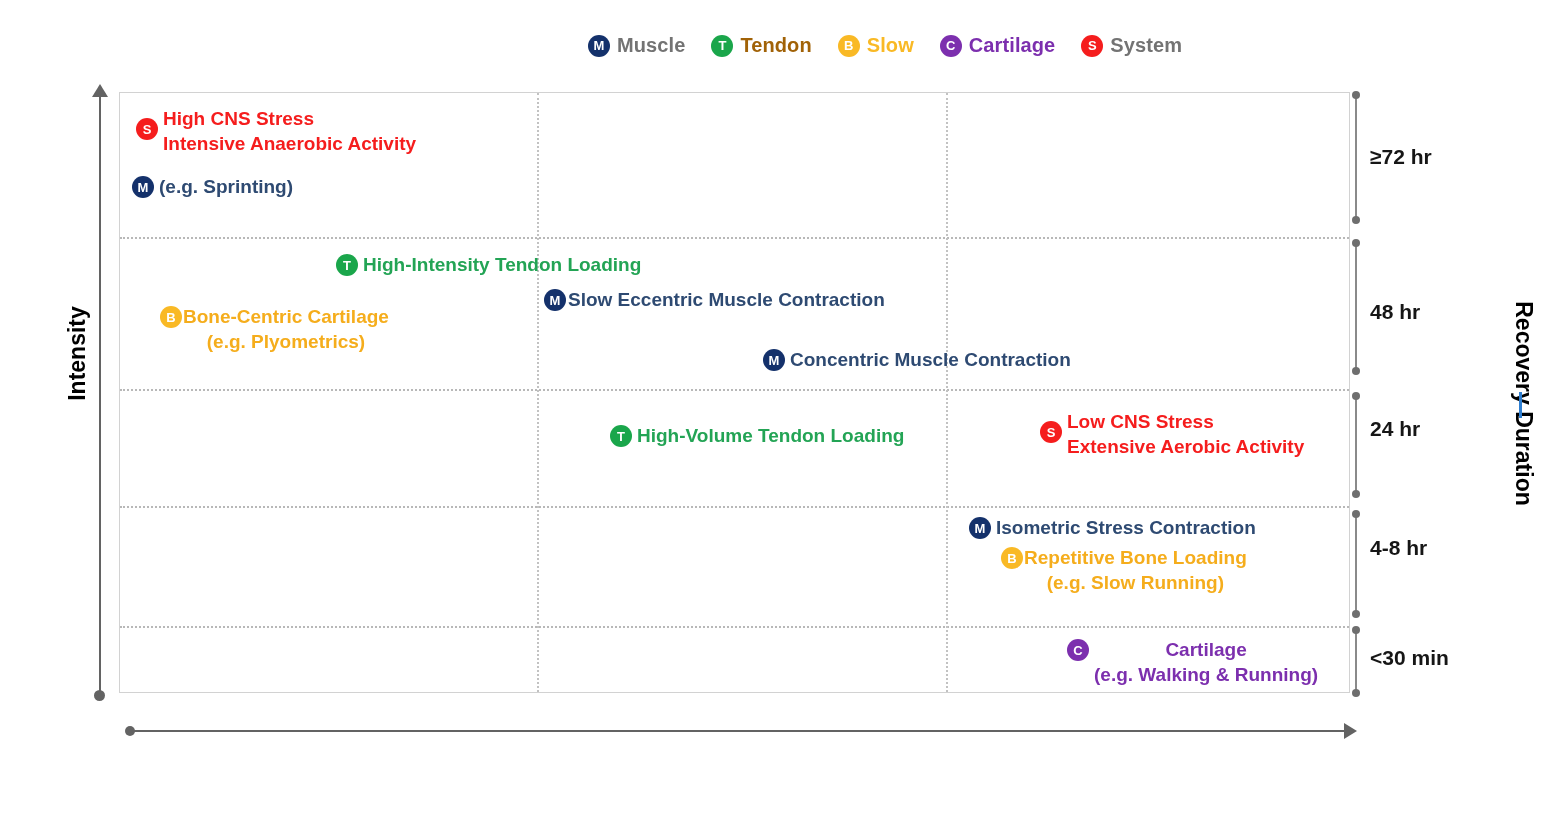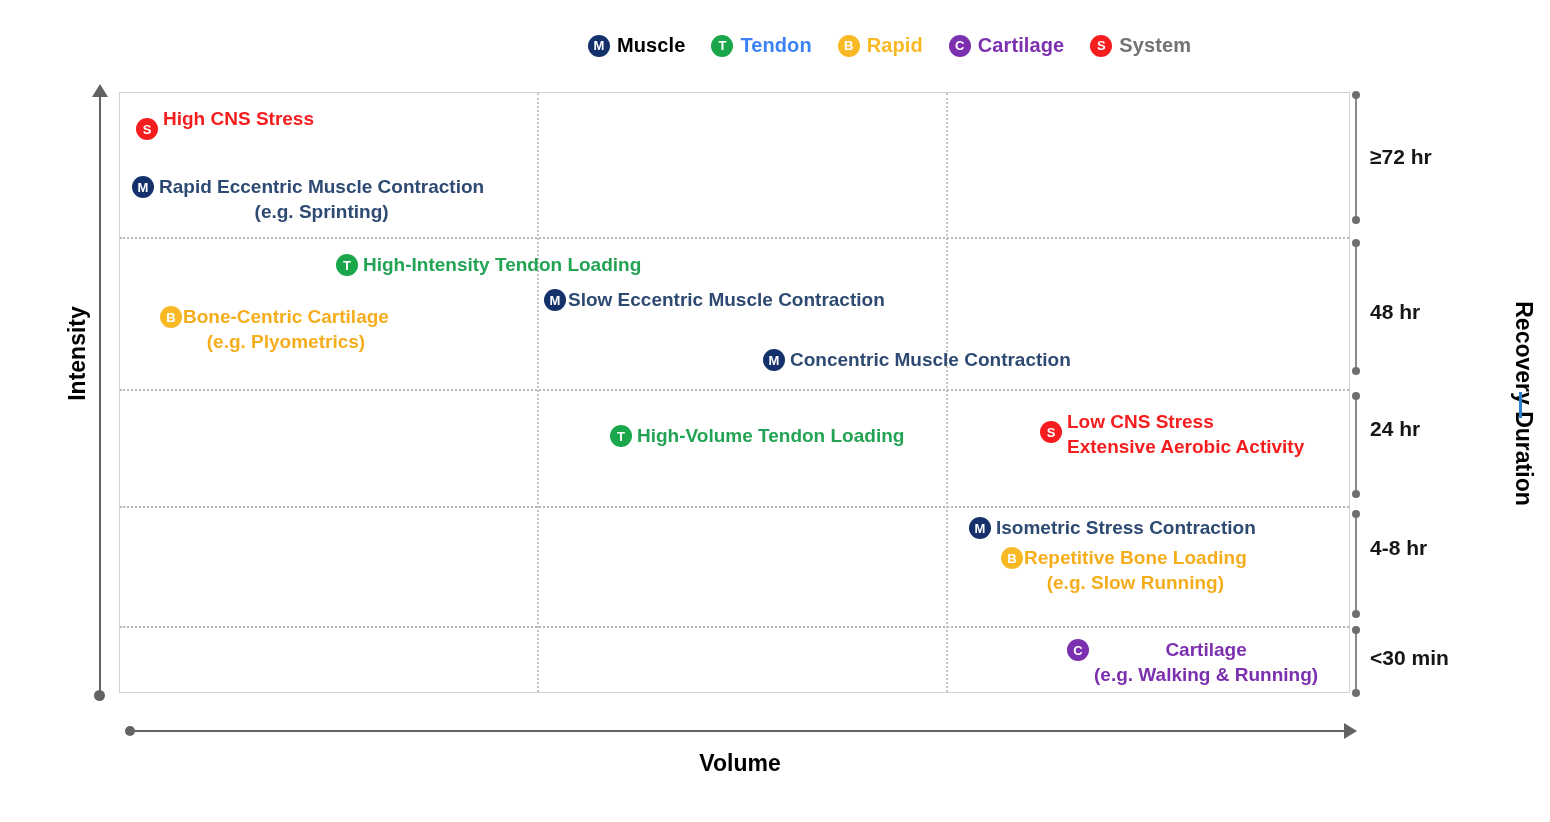--- a/index.html
+++ b/index.html
@@ -221,29 +221,29 @@
   }
 </style>
 </head>
 <body>
 
 <div id="stage">
 
   <div id="legend">
     <div class="legend-item">
       <span class="badge" style="background:#14316b">M</span>
-      <span class="legend-label" style="color:#000000">Muscle</span>
+      <span class="legend-label" style="color:#737373">Muscle</span>
     </div>
     <div class="legend-item">
       <span class="badge" style="background:#1aa64b">T</span>
-      <span class="legend-label" style="color:#3b82f6">Tendon</span>
+      <span class="legend-label" style="color:#a16207">Tendon</span>
     </div>
     <div class="legend-item">
       <span class="badge" style="background:#f9b925">B</span>
-      <span class="legend-label" style="color:#f9b925">Rapid</span>
+      <span class="legend-label" style="color:#f9b925">Slow</span>
     </div>
     <div class="legend-item">
       <span class="badge" style="background:#7c2fae">C</span>
       <span class="legend-label" style="color:#7c2fae">Cartilage</span>
     </div>
     <div class="legend-item">
       <span class="badge" style="background:#f51d1d">S</span>
       <span class="legend-label" style="color:#737373">System</span>
     </div>
   </div>
@@ -260,27 +260,27 @@
     <div class="hdiv" style="top:413px"></div>
     <div class="hdiv" style="top:533px"></div>
 
     <div class="vdiv" style="left:417px"></div>
     <div class="vdiv" style="left:826px"></div>
 
     <div class="entry" style="left:16px; top:14px; color:#f51d1d;">
       <span class="badge" style="background:#f51d1d; margin-top:11px;">S</span>
       <span class="entry-text">
         <span>High CNS Stress</span>
+        <span class="l2">Intensive Anaerobic Activity</span>
       </span>
     </div>
 
     <div class="entry" style="left:12px; top:82px; color:#2e4a72;">
       <span class="badge" style="background:#14316b;">M</span>
       <span class="entry-text center2">
-        <span>Rapid Eccentric Muscle Contraction</span>
         <span class="l2">(e.g. Sprinting)</span>
       </span>
     </div>
 
     <div class="entry" style="left:216px; top:160px; color:#23a455;">
       <span class="badge" style="background:#1aa64b;">T</span>
       <span class="entry-text">
         <span>High-Intensity Tendon Loading</span>
       </span>
     </div>
@@ -376,15 +376,14 @@
     <span class="cap bot"></span>
   </div>
   <div class="bracket-label" style="top:646px;">&lt;30 min</div>
 
   <div id="recovery-title">Recovery Duration</div>
   <div id="blue-mark"></div>
 
   <div id="xaxis-dot"></div>
   <div id="xaxis-line"></div>
   <div id="xaxis-arrow"></div>
-  <div id="xaxis-title">Volume</div>
 
 </div>
 
 </body></html>

